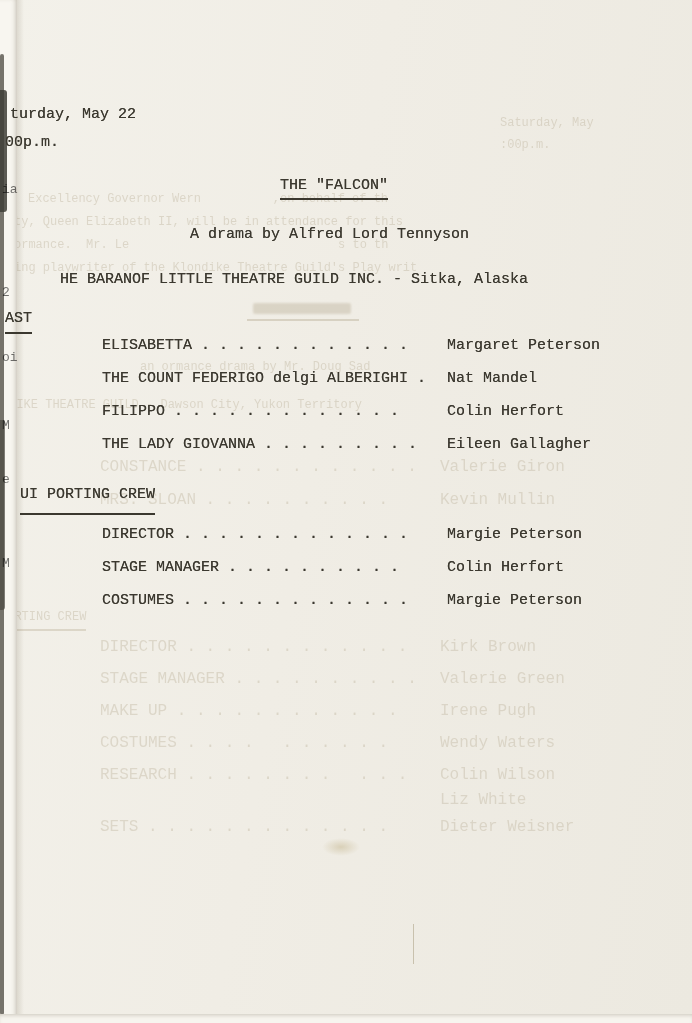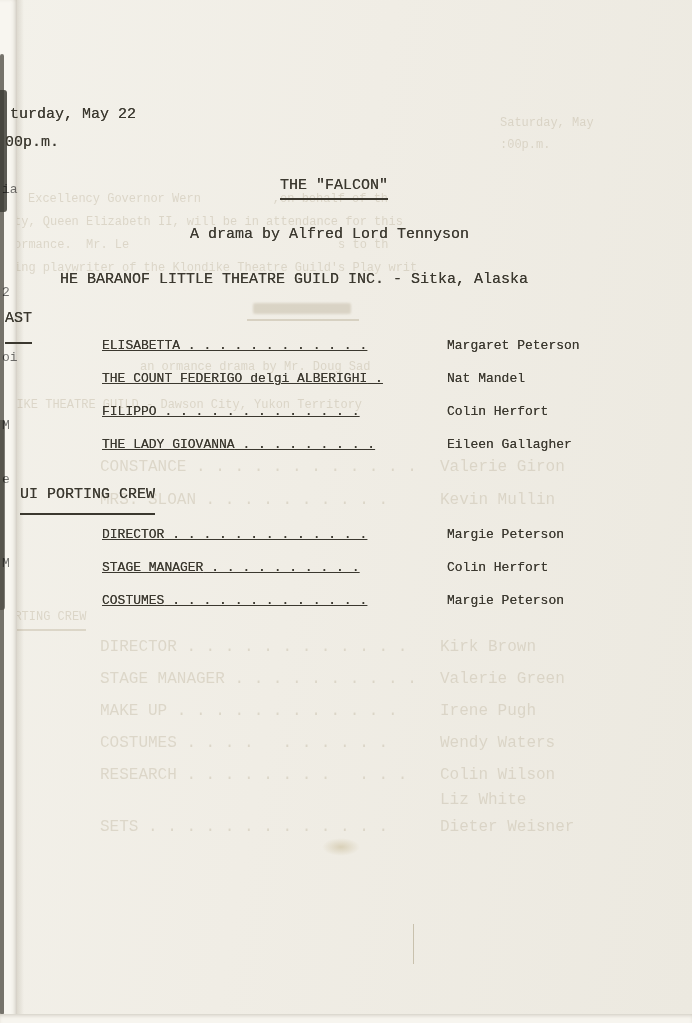--- a/index.html
+++ b/index.html
@@ -55,31 +55,30 @@
     white-space:pre;
     color:var(--ink);
     text-shadow:0 0 .6px rgba(59,56,47,.85);
     text-align:right;
   }
   .date1{left:10px;top:105px;}
   .date2{left:5px;top:133px;}
   .title{left:280px;top:176px;border-bottom:2px solid var(--ink);padding-bottom:3px;}
   .subtitle{left:190px;top:225px;}
   .org{left:24px;top:270px;margin-left:36px;}
-  .cast-h{left:5px;top:309px;border-bottom:2px solid var(--ink);padding-bottom:14px;}
+  .cast-h{left:5px;top:309px;border-bottom:2px solid var(--ink);padding-bottom:4px;}
   .crew-h{left:20px;top:485px;border-bottom:2px solid var(--ink);padding-bottom:9px;}
 
   .plist{position:absolute;left:102px;width:565px;}
   #cast-list{top:336px;}
   #crew-list{top:525px;}
   .prow{
     position:relative;height:19px;margin-bottom:14px;
-    font-size:13px;line-height:19px;white-space:pre;
+    font-size:15px;line-height:19px;white-space:pre;
     text-shadow:0 0 .6px rgba(59,56,47,.85);
-    text-decoration:underline;
   }
   .pname{position:absolute;left:345px;top:0;}
 
   
   .ghost{position:absolute;inset:0;pointer-events:none;}
   .gtext{
     position:absolute;font-size:12px;line-height:19px;white-space:pre;
     color:var(--ghost);opacity:.38;filter:blur(.6px);
   }
   .g-title-blob{

